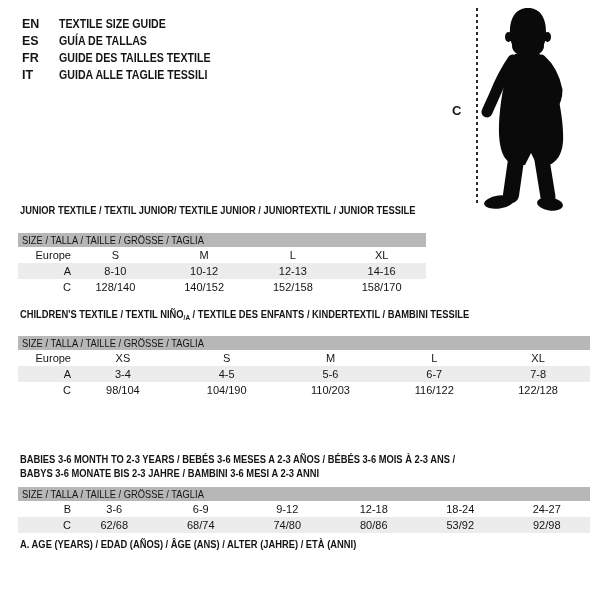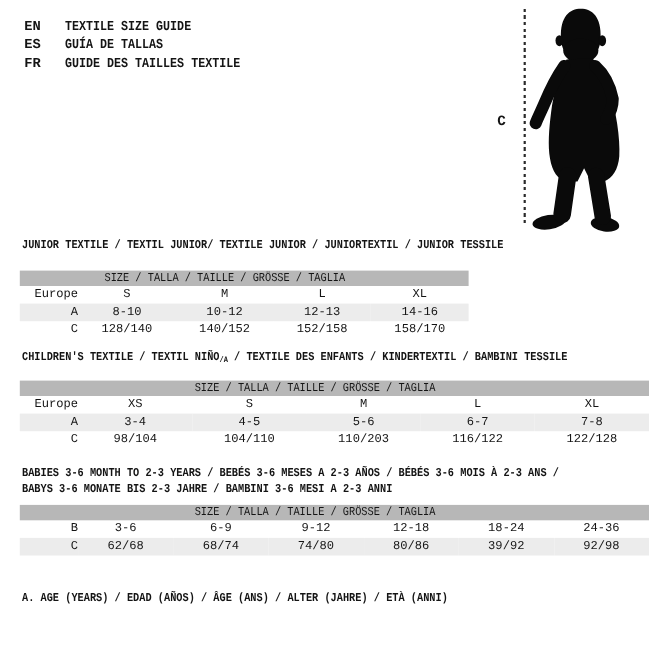--- a/index.html
+++ b/index.html
@@ -1,43 +1,43 @@
 <!DOCTYPE html>
 <html><head>
 <meta charset="utf-8">
 <style>
   html,body{margin:0;padding:0;background:#ffffff;}
   .page{
     position:relative;width:600px;height:600px;background:#ffffff;overflow:hidden;
-    font-family:Liberation Mono, monospace;color:#141414;
+    font-family:Liberation Sans, sans-serif;color:#141414;
   }
   .condensed{display:inline-block;transform:scaleX(0.85);transform-origin:0 50%;white-space:nowrap;}
 
   
   .lang-block{position:absolute;left:22px;top:16px;}
   .lang-row{display:flex;height:17px;line-height:17px;font-weight:bold;font-size:12.5px;}
   .lang-code{width:37px;flex:0 0 37px;}
   .lang-label{white-space:nowrap;}
 
   
   .measure-line{
     position:absolute;left:476px;top:8px;width:2px;height:198px;
     background:repeating-linear-gradient(180deg,#2a2a2a 0 3px,transparent 3px 6px);
   }
   .c-label{position:absolute;left:452px;top:103px;font-weight:bold;font-size:13px;}
   .baby-svg{position:absolute;left:480px;top:2px;}
 
   
   .size-section{position:absolute;left:18px;}
-  .sec-1{top:216px;width:408px;}
-  .sec-2{top:318px;width:572px;}
-  .sec-3{top:424px;width:572px;}
+  .sec-1{top:203px;width:408px;}
+  .sec-2{top:307px;width:572px;}
+  .sec-3{top:452px;width:572px;}
   .sec-title{margin:0;padding-left:2px;font-size:11px;font-weight:bold;line-height:14px;white-space:nowrap;}
   .sub{font-size:7.5px;vertical-align:-2px;}
-  .size-bar{height:14px;line-height:14px;background:var(--bar-gray,#b7b7b7);padding-left:4px;font-size:11px;overflow:hidden;text-align:center;}
+  .size-bar{height:14px;line-height:14px;background:var(--bar-gray,#b7b7b7);padding-left:4px;font-size:11px;overflow:hidden;}
   .sec-1 .size-bar{margin-top:16px;}
   .sec-2 .size-bar{margin-top:11px;}
   .sec-3 .size-bar{margin-top:7px;}
   table.size-table{width:100%;border-collapse:collapse;table-layout:fixed;}
   .size-table tr{height:16px;}
   .size-table tbody tr:nth-child(even){background:var(--stripe-gray,#ececec);}
   .size-table th{width:50px;text-align:right;font-weight:normal;font-size:11px;padding:0 0 0 3px;}
   .size-table td{text-align:center;font-size:11px;padding:0;}
 
   
@@ -55,20 +55,24 @@
         <span class="lang-label condensed">TEXTILE SIZE GUIDE</span>
       </div>
       <div class="lang-row">
         <span class="lang-code">ES</span>
         <span class="lang-label condensed">GUÍA DE TALLAS</span>
       </div>
       <div class="lang-row">
         <span class="lang-code">FR</span>
         <span class="lang-label condensed">GUIDE DES TAILLES TEXTILE</span>
       </div>
+      <div class="lang-row">
+        <span class="lang-code">IT</span>
+        <span class="lang-label condensed">GUIDA ALLE TAGLIE TESSILI</span>
+      </div>
     </div>
 
   <div class="measure-line"></div>
   <span class="c-label">C</span>
   <svg class="baby-svg" width="110" height="212" viewBox="0 0 110 212" aria-hidden="true">
     <g fill="#0a0a0a" stroke="none">
 
       <path d="M30,33 C29,13 38,6 48,6 C58,6 67,13 66,33 C66,41 62,48 55,53 L41,53 C34,48 30,41 30,33 Z"></path>
       <ellipse cx="48" cy="44" rx="16" ry="11"></ellipse>
       <ellipse cx="28.5" cy="35" rx="3.5" ry="5"></ellipse>
@@ -145,21 +149,21 @@
             <th>A</th>
             <td>3-4</td>
             <td>4-5</td>
             <td>5-6</td>
             <td>6-7</td>
             <td>7-8</td>
           </tr>
           <tr>
             <th>C</th>
             <td>98/104</td>
-            <td>104/110</td>
+            <td>104/190</td>
             <td>110/203</td>
             <td>116/122</td>
             <td>122/128</td>
           </tr>
         </tbody>
       </table>
   </section>
 
   <section class="size-section sec-3">
     <h2 class="sec-title">
@@ -171,29 +175,29 @@
     </div>
     <table class="size-table">
         <tbody>
           <tr>
             <th>B</th>
             <td>3-6</td>
             <td>6-9</td>
             <td>9-12</td>
             <td>12-18</td>
             <td>18-24</td>
-            <td>24-36</td>
+            <td>24-27</td>
           </tr>
           <tr>
             <th>C</th>
             <td>62/68</td>
             <td>68/74</td>
             <td>74/80</td>
             <td>80/86</td>
-            <td>39/92</td>
+            <td>53/92</td>
             <td>92/98</td>
           </tr>
         </tbody>
       </table>
   </section>
 
   <div class="notes">
       <div class="note-line"><span class="condensed">A. AGE (YEARS) / EDAD (AÑOS) / ÂGE (ANS) / ALTER (JAHRE) / ETÀ (ANNI)</span></div>
     </div>
 

